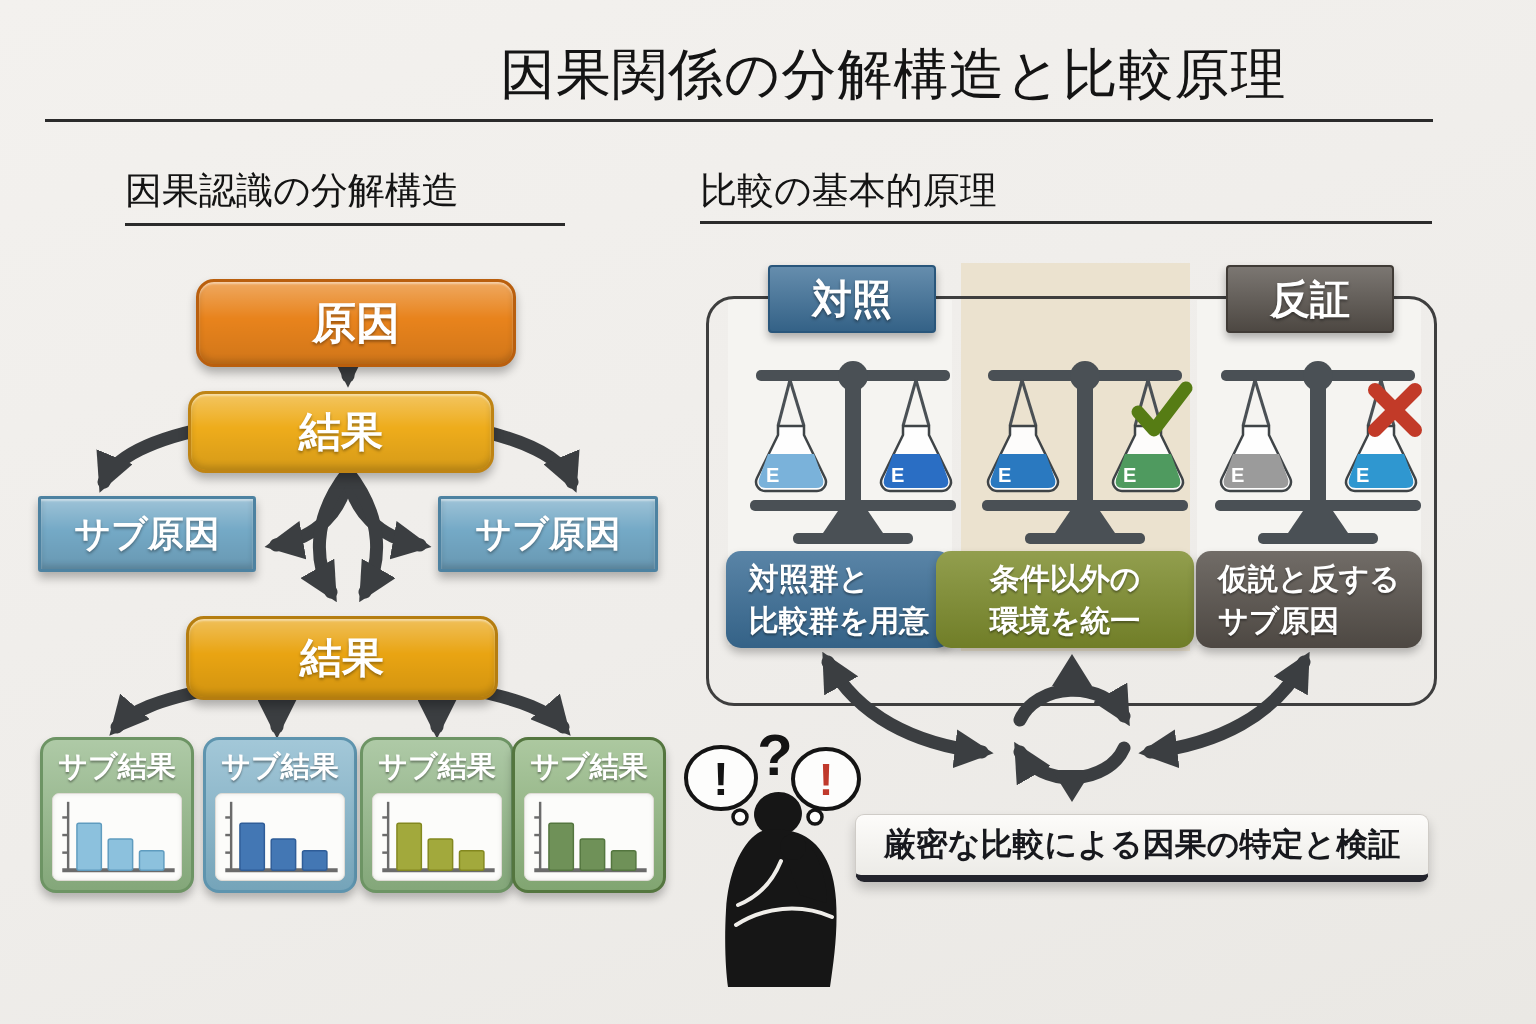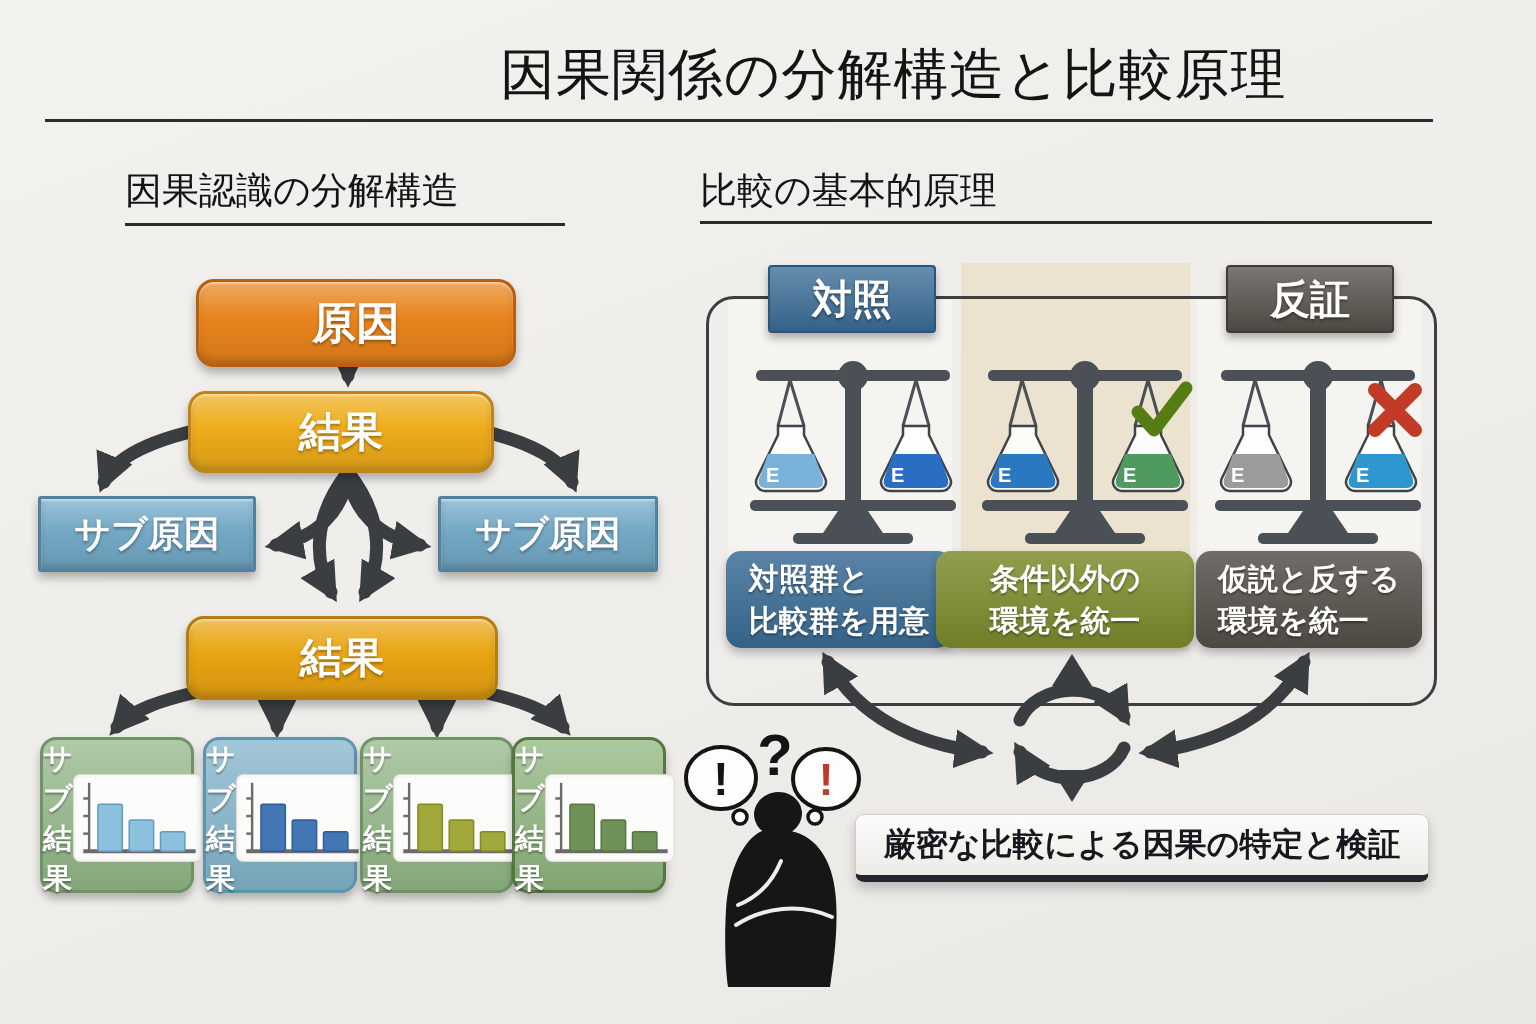--- a/index.html
+++ b/index.html
@@ -18,21 +18,21 @@
         text-shadow:0 2px 3px rgba(0,0,0,.4);border-radius:4px;border:2px solid rgba(0,0,0,.28);
         background-image:linear-gradient(180deg,rgba(255,255,255,.22),rgba(0,0,0,.10));
         box-shadow:0 5px 8px rgba(0,0,0,.3);z-index:5;}
   .desc{display:flex;align-items:center;justify-content:center;text-align:left;color:#fff;font-weight:bold;
         font-size:30px;line-height:1.4;white-space:pre-line;border-radius:15px;
         text-shadow:0 2px 2px rgba(0,0,0,.35);
         background-image:linear-gradient(180deg,rgba(255,255,255,.16),rgba(0,0,0,.10));
         box-shadow:0 5px 8px rgba(0,0,0,.25);z-index:4;}
   .subres{border-radius:16px;border:3px solid transparent;z-index:2;
         background-image:linear-gradient(180deg,rgba(255,255,255,.28),rgba(0,0,0,.08));
-        box-shadow:0 6px 9px rgba(0,0,0,.25);display:flex;flex-direction:row;align-items:center;}
+        box-shadow:0 6px 9px rgba(0,0,0,.25);display:flex;flex-direction:column;align-items:center;}
   .subres .lbl{color:#fff;font-weight:bold;font-size:29px;margin-top:7px;text-shadow:0 2px 2px rgba(0,0,0,.35);}
   .card{background:#fcfcfa;border:1px solid #dedbd5;border-radius:7px;width:128px;height:86px;margin-top:6px;
         box-shadow:inset 0 0 4px rgba(0,0,0,.08);}
   .panel{z-index:1;}
   .frame{border:3px solid #3e3e3e;border-radius:28px;z-index:2;}
   .banner{background:linear-gradient(180deg,#fdfcfa,#ecebe7);border:1px solid #cfccc7;border-bottom:7px solid #23242c;
         border-radius:9px;box-shadow:0 7px 12px rgba(0,0,0,.2);display:flex;align-items:center;justify-content:center;
         font-weight:bold;font-size:32px;color:#17181d;z-index:6;margin-top:27px;}
   svg{display:block;}
 </style>
@@ -234,21 +234,21 @@
       <line x1="172" y1="40" x2="212" y2="80" stroke="#c23a28"></line>
       <line x1="212" y1="40" x2="172" y2="80" stroke="#c23a28"></line>
     </g>
   </svg>
 
   <div class="abs desc" style="left: 726px; top: 551px; width: 226px; height: 97px; background-color: rgb(58, 109, 150);">対照群と
 比較群を用意</div>
   <div class="abs desc" style="left: 936px; top: 551px; width: 258px; height: 97px; background-color: rgb(125, 140, 44);">条件以外の
 環境を統一</div>
   <div class="abs desc" style="left: 1196px; top: 551px; width: 226px; height: 97px; background-color: rgb(86, 80, 74);">仮説と反する
-環境を統一</div>
+サブ原因</div>
 
   <svg class="abs" style="left:700px;top:640px;z-index:5;" width="750" height="170" viewBox="0 0 750 170">
     <defs>
       <marker id="ahR" viewBox="0 0 10 10" refX="7" refY="5" markerWidth="3" markerHeight="3" orient="auto-start-reverse">
         <path d="M0,0 L10,5 L0,10 z" fill="#3b3e41"></path>
       </marker>
     </defs>
     <g fill="none" stroke="#3b3e41" stroke-width="13" stroke-linecap="round">
       <path d="M128,22 C158,76 214,104 282,112" marker-start="url(#ahR)" marker-end="url(#ahR)"></path>
       <path d="M604,22 C574,76 518,104 450,112" marker-start="url(#ahR)" marker-end="url(#ahR)"></path>

